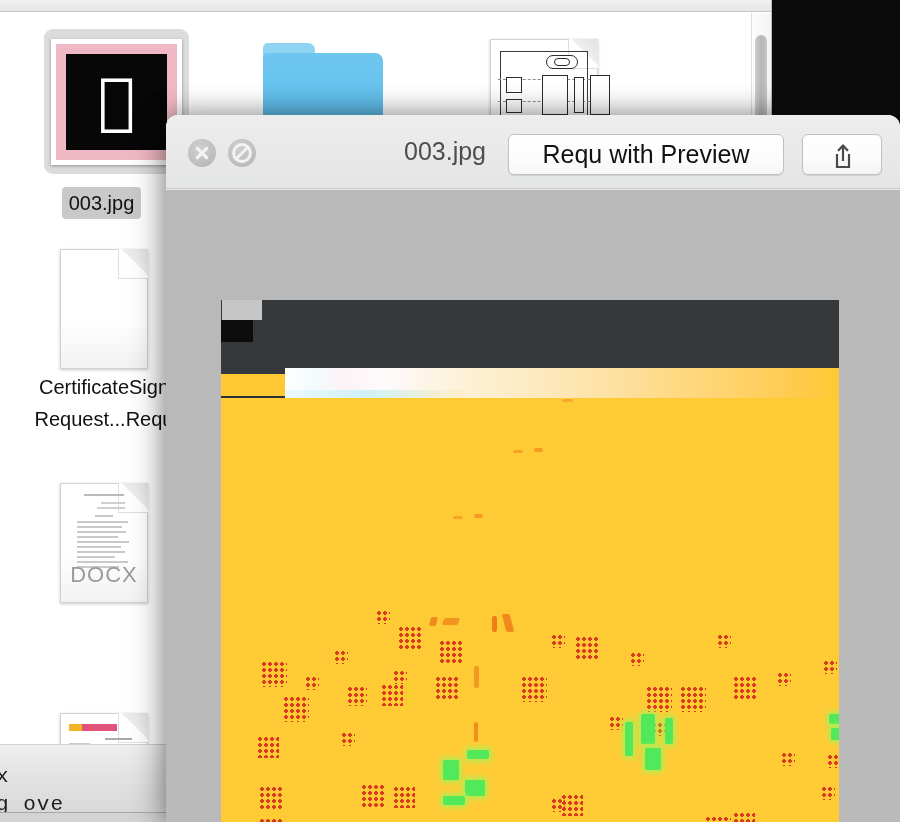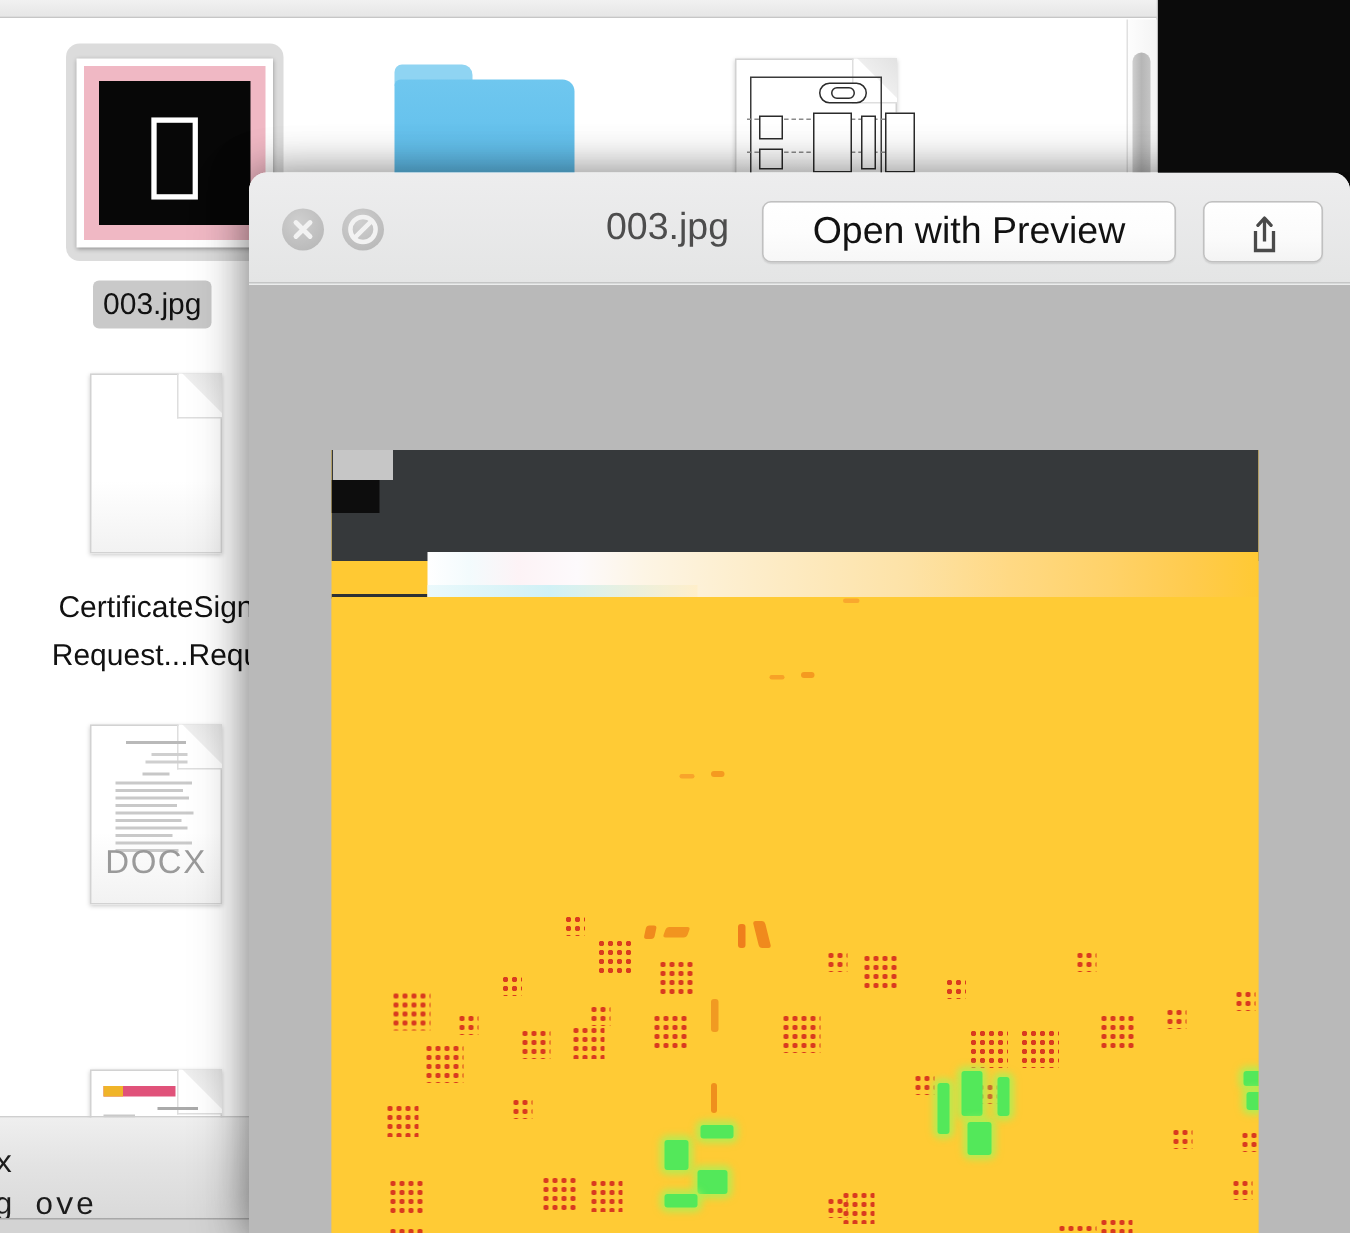--- a/index.html
+++ b/index.html
@@ -312,21 +312,21 @@
           <div class="doc-badge" style="bottom:2px; font-size:18px;">PDF</div>
         </div>
       </div>
 
       <div class="file-item" style="left:14px; top:236px; width:180px;">
         <div class="thumb-wrap" style="width:88px;">
           <div class="doc">
             <div class="fold"></div>
           </div>
         </div>
-        <div style="margin-top:20px; line-height:32px;">
+        <div style="margin-top:2px; line-height:32px;">
           <div class="file-label">CertificateSign</div>
           <div class="file-label">Request...Requ</div>
         </div>
       </div>
 
       <div class="file-item" style="left:14px; top:470px; width:180px;">
         <div class="thumb-wrap" style="width:88px;">
           <div class="doc">
             <div class="fold"></div>
             <div class="doc-lines" style="top:10px;">
@@ -401,21 +401,21 @@
 
       <div class="ql-circle-btn ql-btn-noent">
         <svg width="28" height="28" viewBox="0 0 28 28" aria-hidden="true">
           <circle cx="14" cy="14" r="8.4" fill="none" stroke="#f2f2f2" stroke-width="3"></circle>
           <path d="M8.2 19.8 L19.8 8.2" stroke="#f2f2f2" stroke-width="3" stroke-linecap="round"></path>
         </svg>
       </div>
 
       <div class="ql-title-inner">003.jpg</div>
 
-      <div class="ql-open-btn">Open with Preview</div>
+      <div class="ql-open-btn">Requ with Preview</div>
 
       <div class="ql-share-btn">
         <svg width="28" height="28" viewBox="0 0 28 28" aria-hidden="true">
           <path d="M8 12 L8 25 L20 25 L20 12" fill="none" stroke="#4a4a4a" stroke-width="2.2"></path>
           <path d="M14 19 L14 3.5" fill="none" stroke="#4a4a4a" stroke-width="2.2"></path>
           <path d="M9.6 8.2 L14 3.4 L18.4 8.2" fill="none" stroke="#4a4a4a" stroke-width="2.2" stroke-linejoin="round" stroke-linecap="round"></path>
         </svg>
       </div>
     </div>
 

